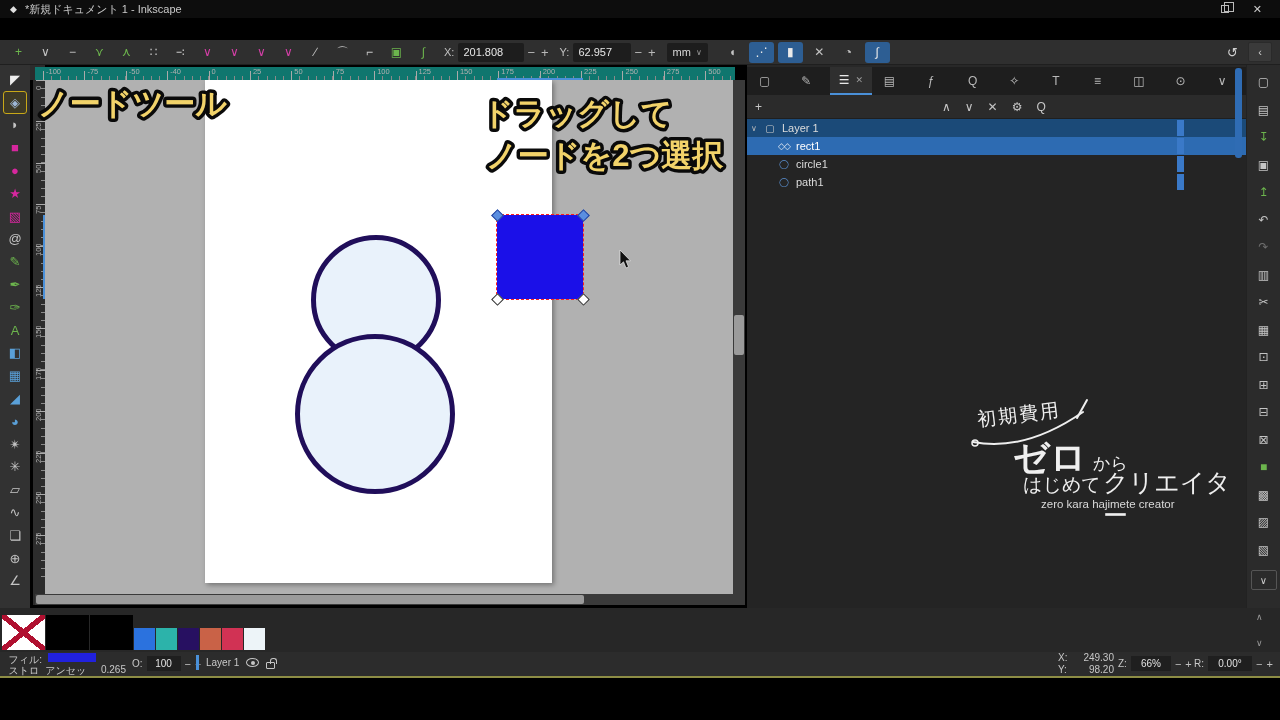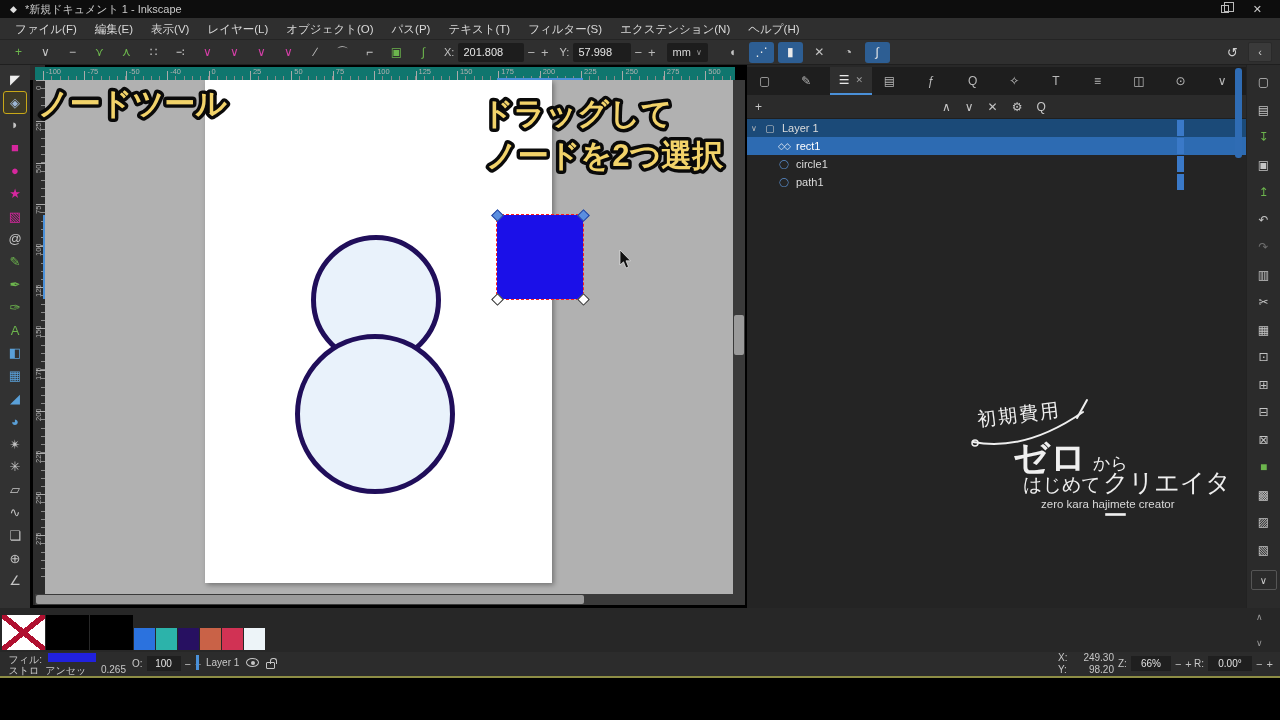--- a/index.html
+++ b/index.html
@@ -184,33 +184,20 @@
 
   <div id="titlebar">
     <span class="appicon">◆</span>
     <span>*新規ドキュメント 1 - Inkscape</span>
     <span class="wbtns">
       <span class="win-restore"></span>
       <span class="win-close">✕</span>
     </span>
   </div>
 
-  <div id="menubar">
-
-  <span class="mitem">ファイル(F)</span>
-      <span class="mitem">編集(E)</span>
-      <span class="mitem">表示(V)</span>
-      <span class="mitem">レイヤー(L)</span>
-      <span class="mitem">オブジェクト(O)</span>
-      <span class="mitem">パス(P)</span>
-      <span class="mitem">テキスト(T)</span>
-      <span class="mitem">フィルター(S)</span>
-      <span class="mitem">エクステンション(N)</span>
-      <span class="mitem">ヘルプ(H)</span>
-    </div>
 
   <div id="tctoolbar">
     <span style="display:flex;gap:2px;">
 
     <span class="tb-btn t-green">+</span>
         <span class="tb-btn t-grey">∨</span>
         <span class="tb-btn t-grey">−</span>
         <span class="tb-btn t-green">⋎</span>
         <span class="tb-btn t-green">⋏</span>
         <span class="tb-btn t-grey">∷</span>
@@ -226,21 +213,21 @@
         <span class="tb-btn t-green">∫</span>
       </span>
     <span class="spin">
       <span class="lbl">X:</span>
       <span class="field fw66">201.808</span>
       <span class="mm">−</span>
       <span class="mm">+</span>
     </span>
     <span class="spin">
       <span class="lbl">Y:</span>
-      <span class="field fw58">57.998</span>
+      <span class="field fw58">62.957</span>
       <span class="mm">−</span>
       <span class="mm">+</span>
     </span>
     <span class="unitsel">
       <span>mm</span>
       <span class="car">∨</span>
     </span>
     <span style="display:flex;gap:4px;margin-left:10px;">
 
     <span class="tb-btn t-grey">◖</span>

